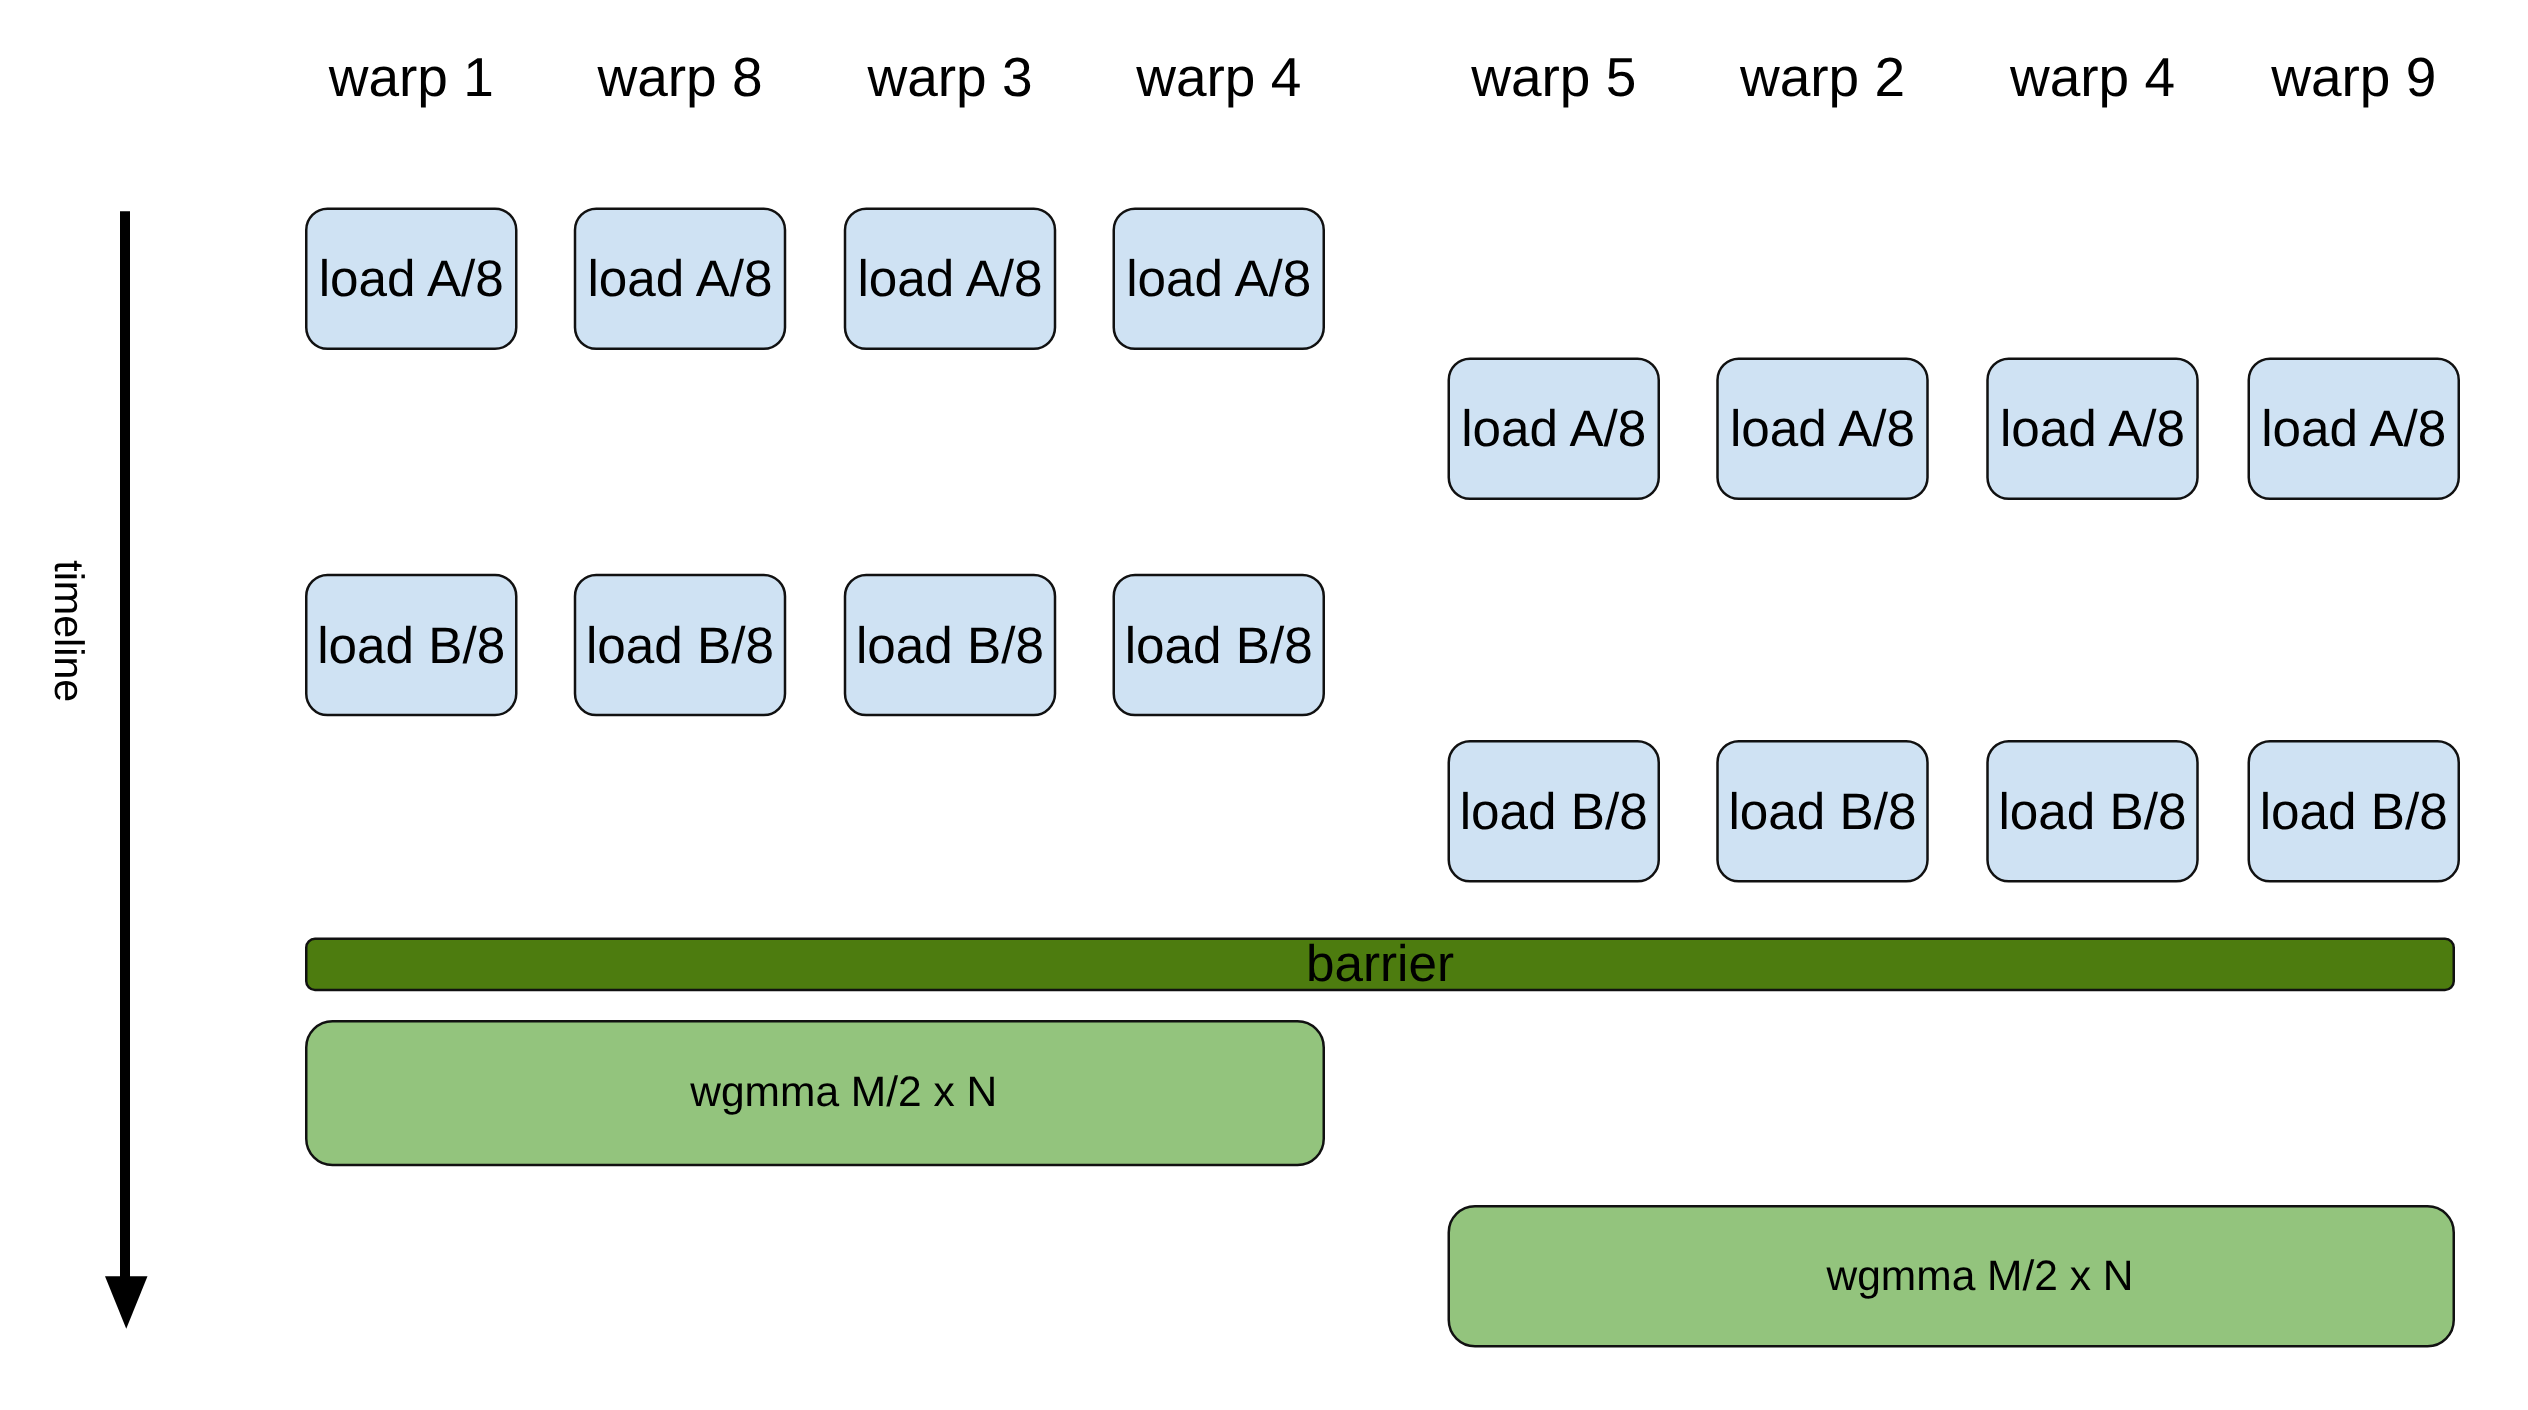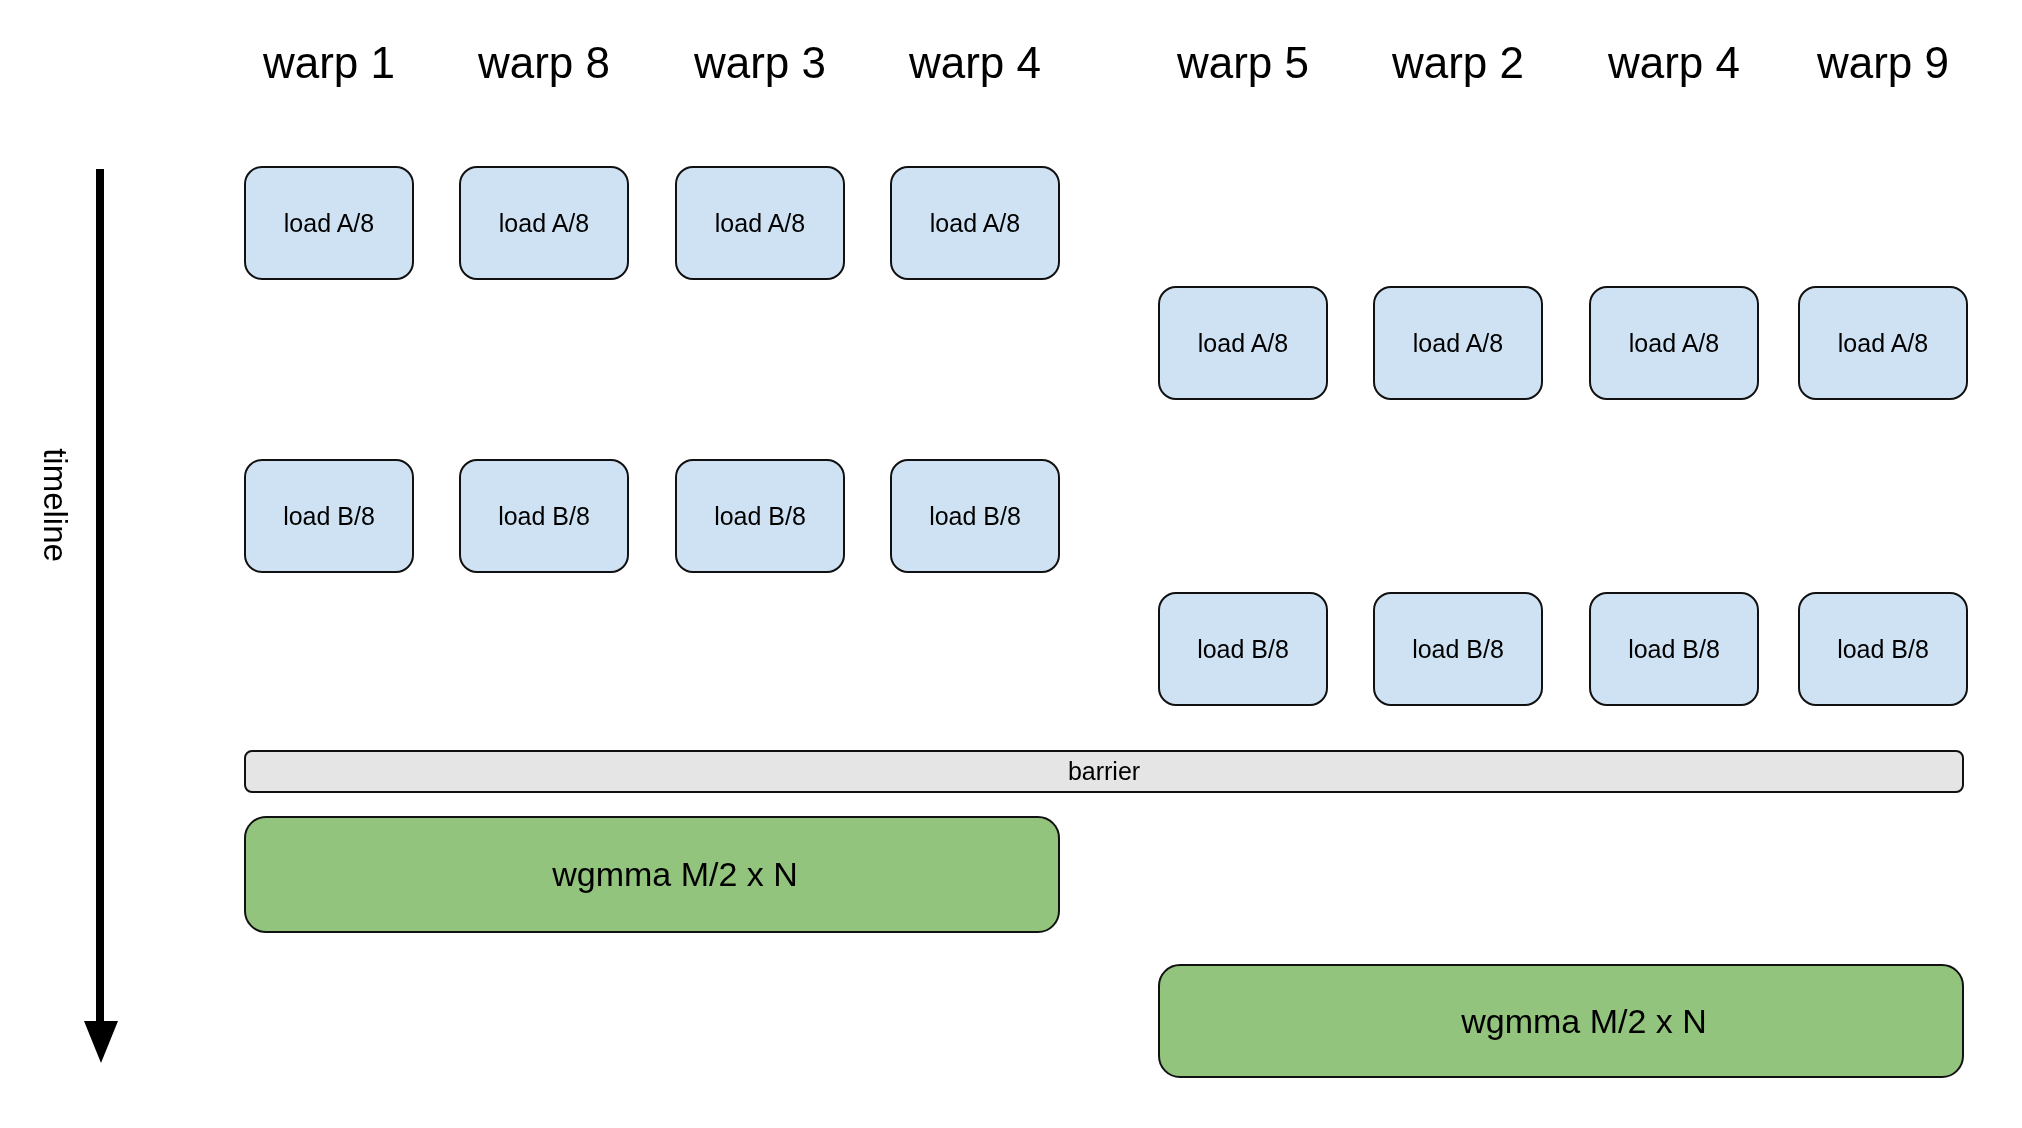--- a/index.html
+++ b/index.html
@@ -26,35 +26,35 @@
     font-size: 44px;
     white-space: nowrap;
   }
   .box {
     position: absolute;
     box-sizing: border-box;
     display: flex;
     align-items: center;
     justify-content: center;
     border: 2px solid #111111;
-    font-size: 25px;
+    font-size: 41px;
     white-space: nowrap;
   }
   .load-box {
     width: 170px;
     height: 114px;
     background: #cfe2f3;
     border-radius: 18px;
   }
   .barrier-bar {
     left: 244px;
     top: 750px;
     width: 1720px;
     height: 43px;
-    background: #e5e5e5;
+    background: #4d7c0f;
     border-radius: 8px;
   }
   .wgmma-bar {
     background: #93c47d;
     border-radius: 22px;
     font-size: 34px;
     padding-left: 46px;
   }
   #wgmma-1 {
     left: 244px;

